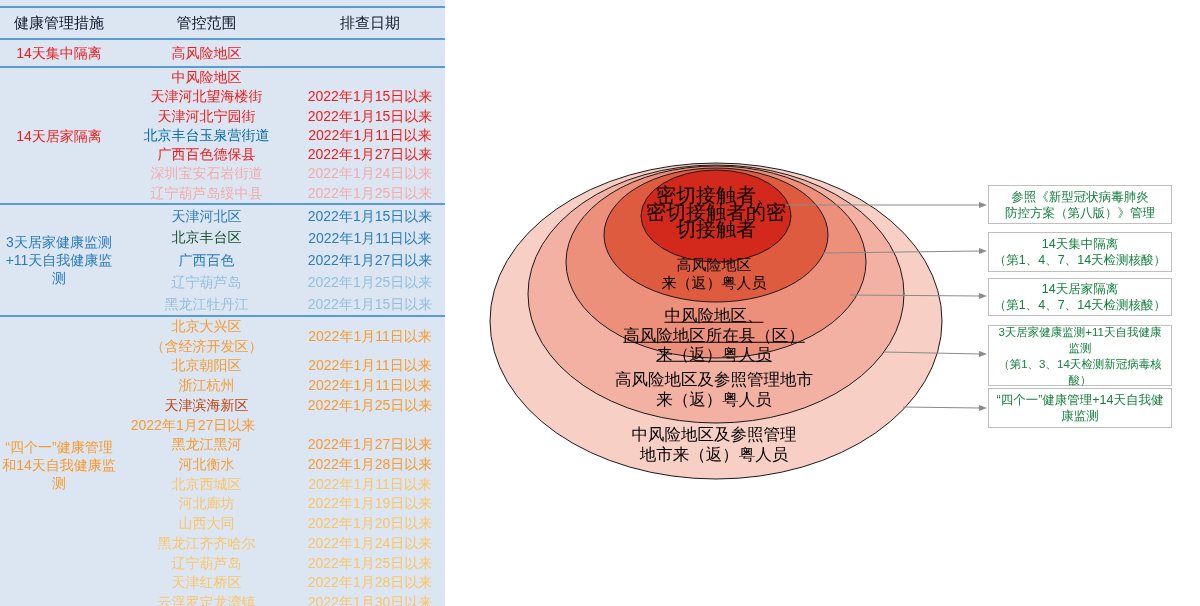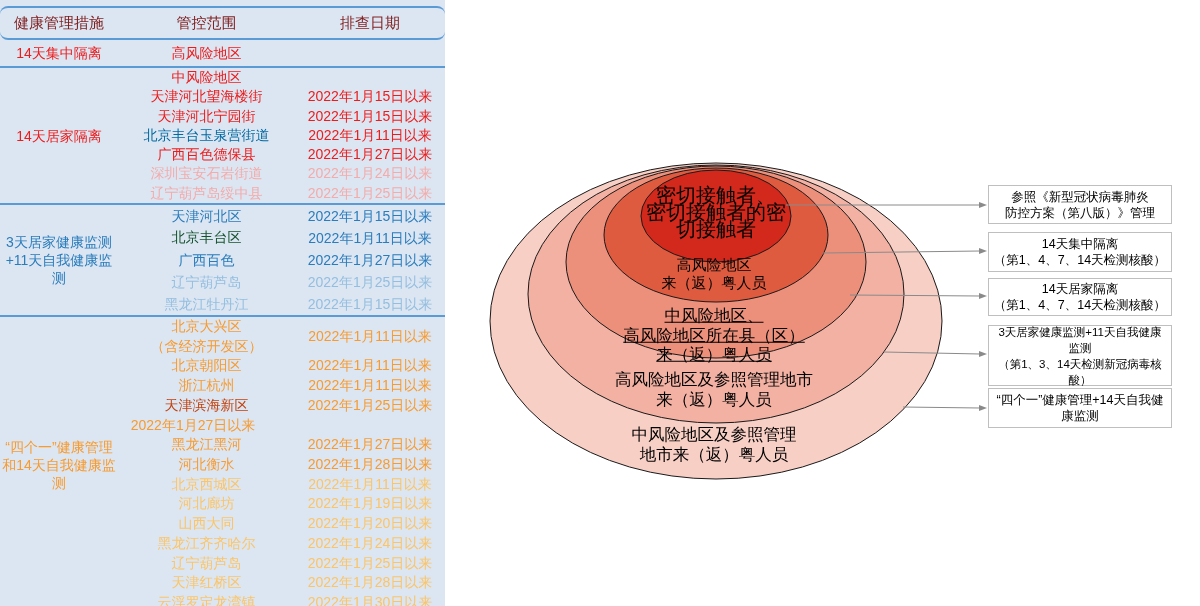--- a/index.html
+++ b/index.html
@@ -8,21 +8,21 @@
     font-family:"Liberation Sans","DejaVu Sans",sans-serif;color:#111;
   }
   
   .left-pane{
     position:absolute;left:0;top:0;width:445px;height:606px;
     background:#dce6f2;box-sizing:border-box;padding-top:6px;
   }
   .tbl-header{
     display:flex;height:30px;align-items:center;
     border-top:2px solid #5b9bd5;border-bottom:2px solid #5b9bd5;
-    font-size:15px;color:#7f1d1d;border-radius:8px;
+    font-size:15px;color:#0f172a;
   }
   .tbl-header .h0{width:118px;text-align:center;}
   .tbl-header .h1{width:177px;text-align:center;}
   .tbl-header .h2{width:150px;text-align:center;}
   .section{display:flex;border-bottom:2px solid #5b9bd5;}
   .section:last-child{border-bottom:3px solid #4b7ed4;}
   .measure{
     width:118px;display:flex;align-items:center;justify-content:center;
     text-align:center;font-size:14px;line-height:18px;padding:0 2px;box-sizing:border-box;
   }
@@ -41,21 +41,21 @@
     text-align:center;color:#000;white-space:pre-line;
     font-size:16.5px;line-height:20px;
   }
   .ring-label.r0{font-size:20px;line-height:17px;}
   .ring-label.r1{font-size:15px;line-height:18px;}
   .ring-label.r2{font-size:16.5px;line-height:19.5px;}
   .callout{
     position:absolute;left:988px;width:184px;box-sizing:border-box;
     background:#ffffff;border:1px solid #bfbfbf;
     display:flex;align-items:center;justify-content:center;
-    text-align:center;font-size:12.5px;line-height:16px;color:#000000;
+    text-align:center;font-size:12.5px;line-height:16px;color:#15803d;
     white-space:pre-line;padding:2px 4px;
   }
   .callout.small{font-size:11.5px;}
 </style>
 </head>
 <body>
 
 <div class="left-pane">
   <div class="tbl-header">
     <div class="h0">健康管理措施</div>

